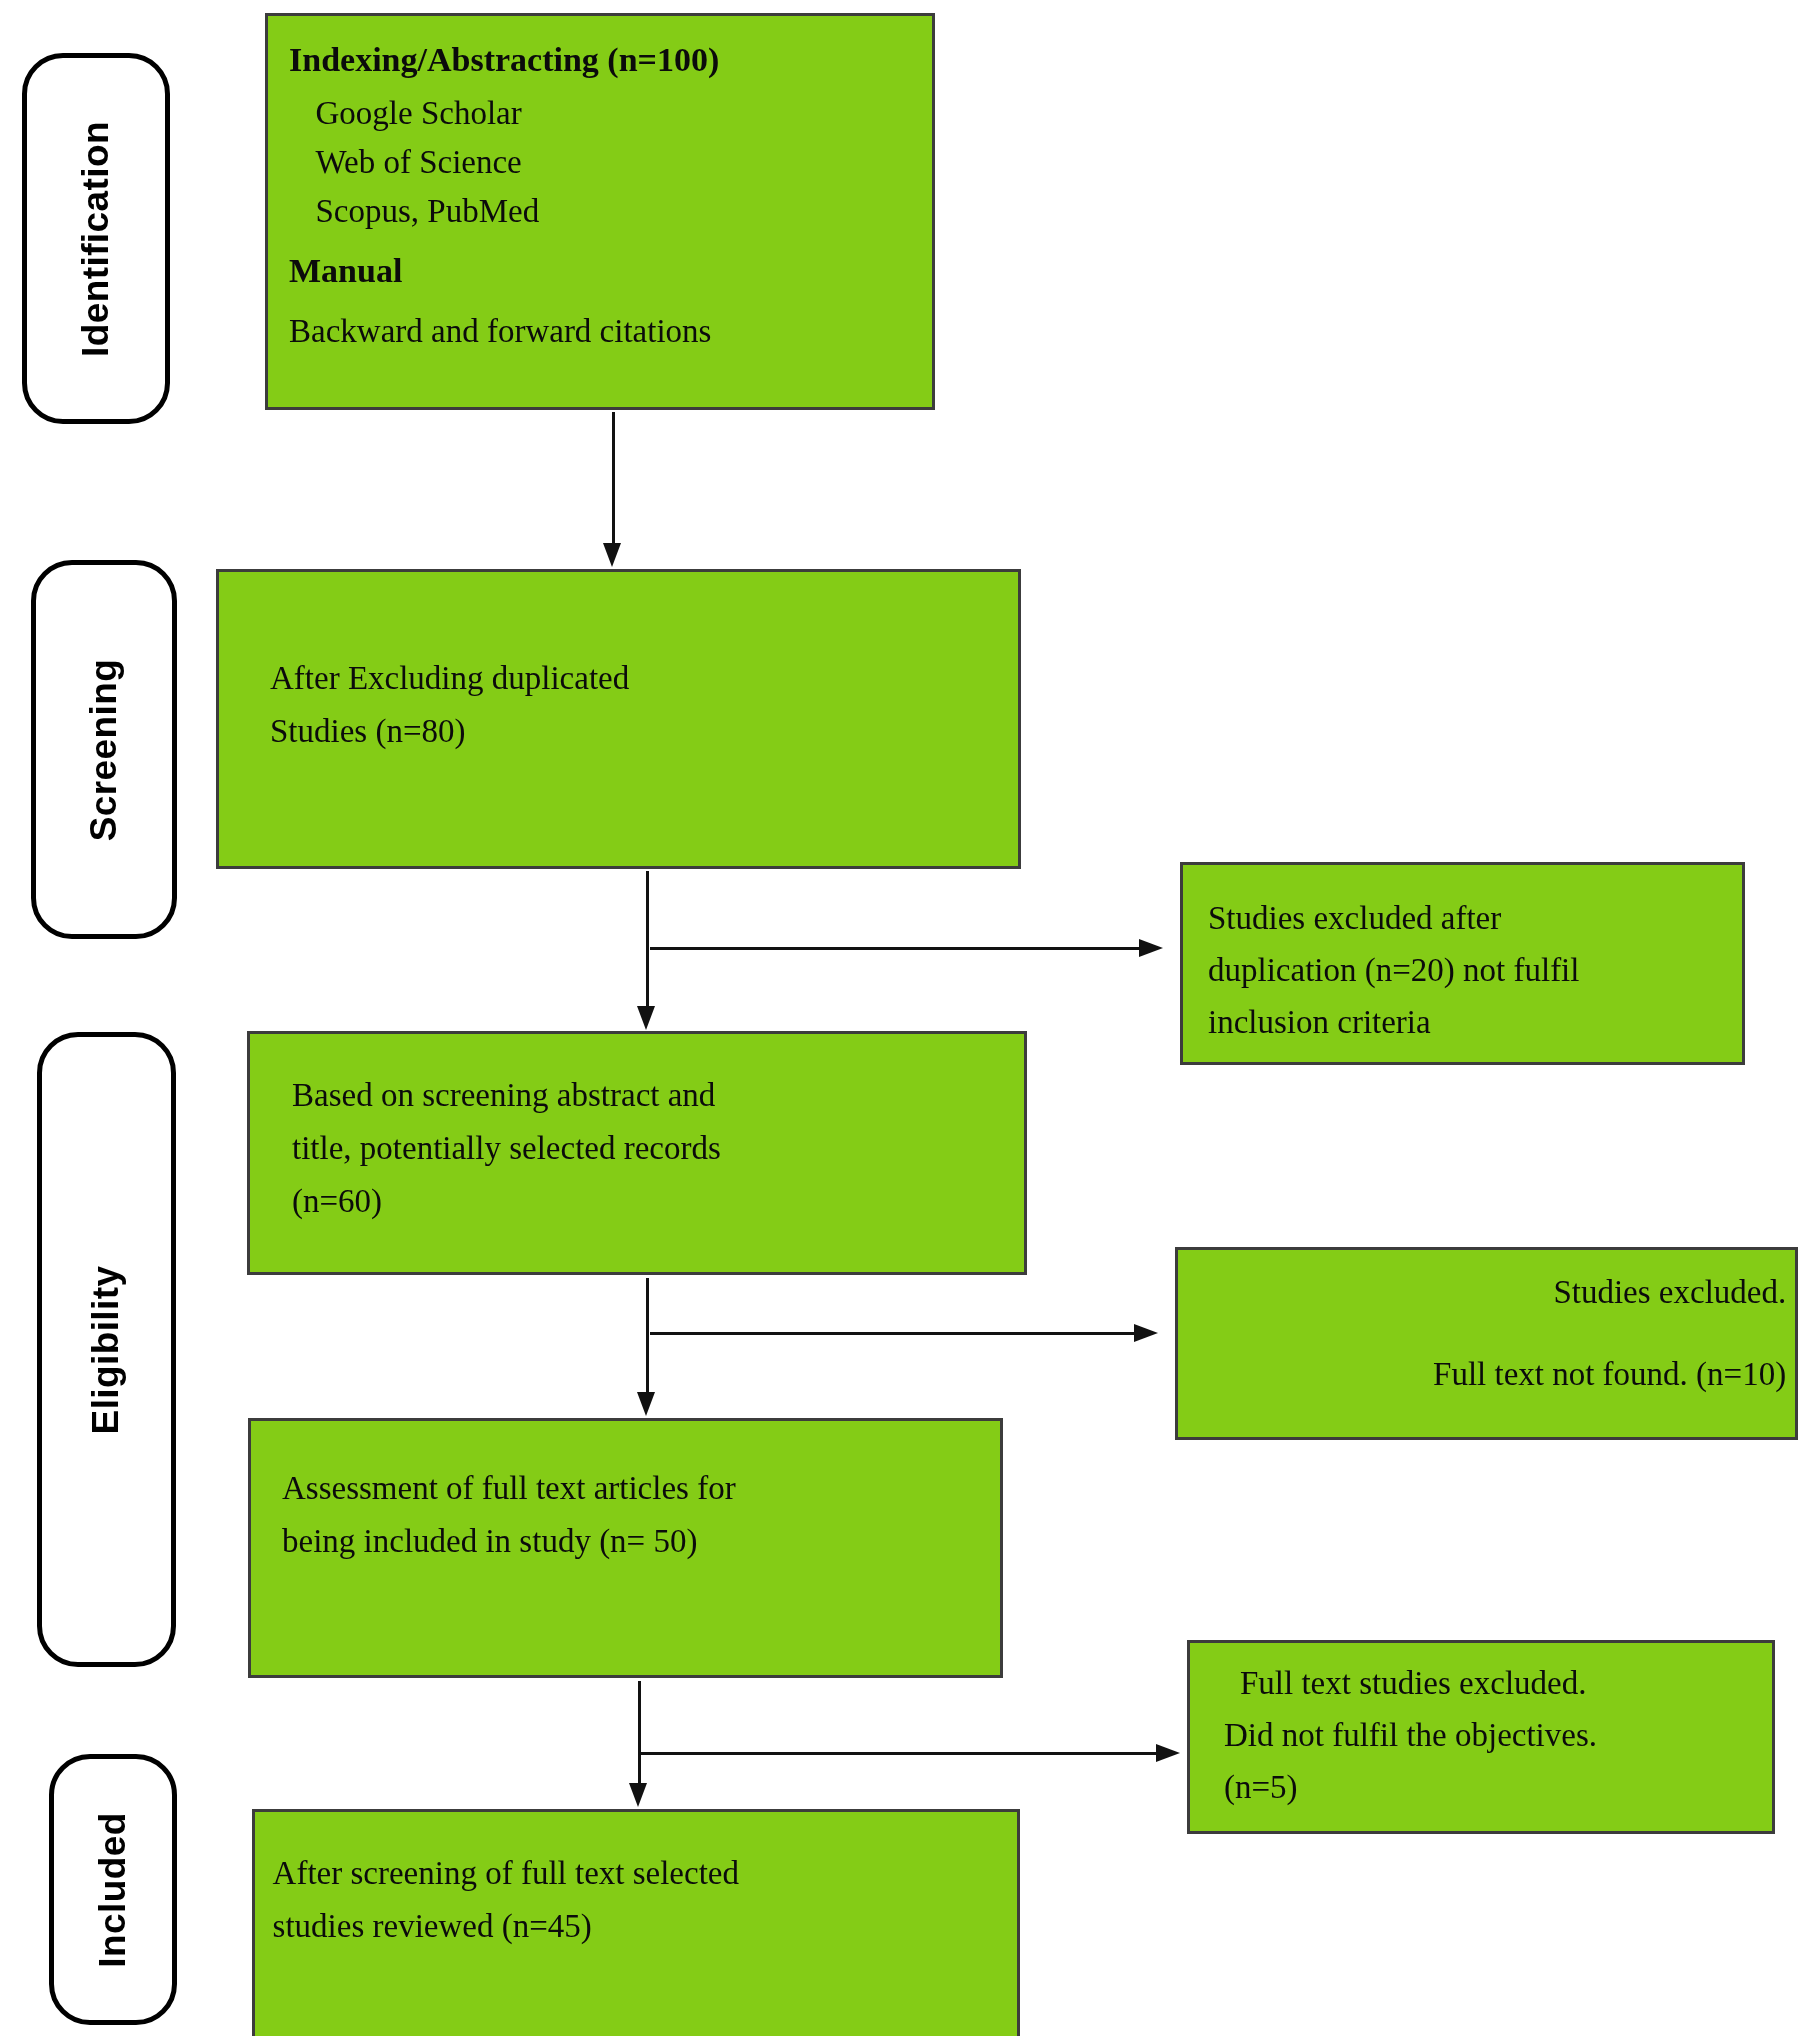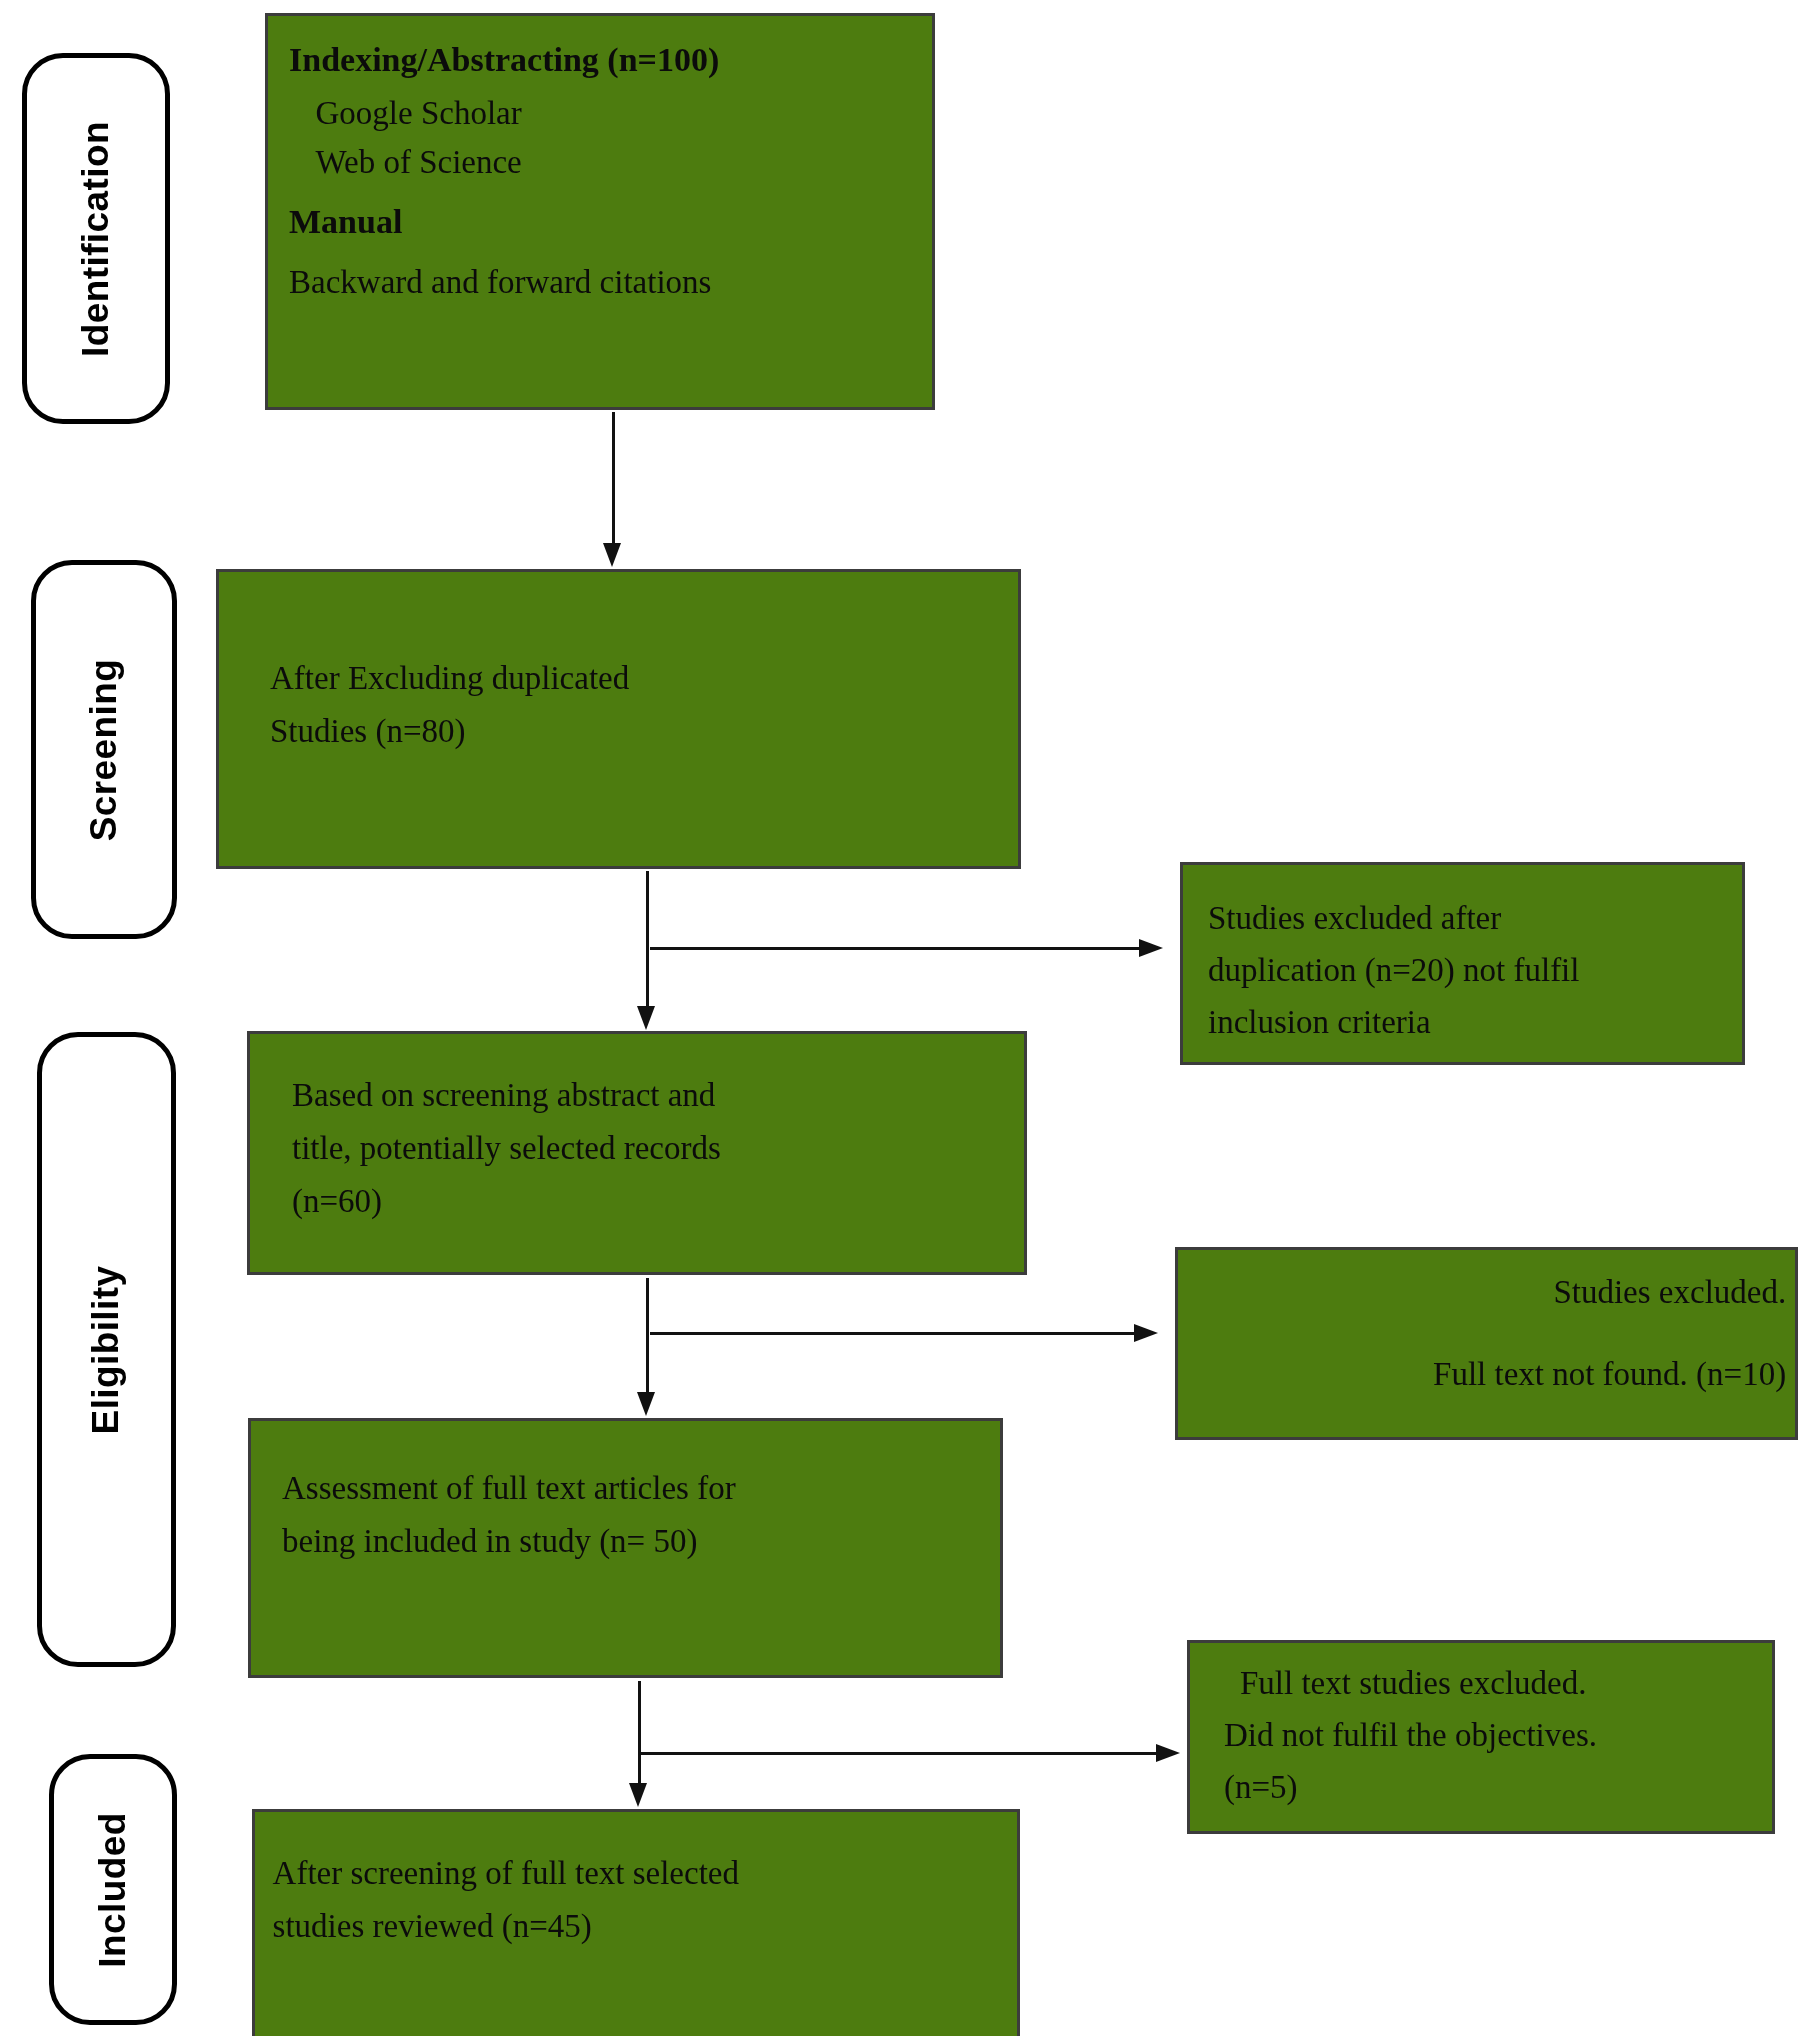--- a/index.html
+++ b/index.html
@@ -34,21 +34,21 @@
     letter-spacing:0.4px;
   }
   #stage-identification { left:22px;  top:53px;   width:148px; height:371px; }
   #stage-screening      { left:31px;  top:560px;  width:146px; height:379px; }
   #stage-eligibility    { left:37px;  top:1032px; width:139px; height:635px; }
   #stage-included       { left:49px;  top:1754px; width:128px; height:271px; }
 
   
   .box {
     position:absolute;
-    background:#4d7c0f;
+    background:#84cc16;
     border:3.5px solid #3c3c3c;
     box-sizing:border-box;
     font-size:33px;
     line-height:53px;
   }
   #box-indexing   { left:265px;  top:13.2px;   width:670px; height:397px; padding:23px 8.8px 0 21px; }
   #box-dedup      { left:216px;  top:569px;  width:805px; height:300px; padding:80px 8.8px 0 51px; }
   #box-screened   { left:247px;  top:1031px; width:780px; height:244px; padding:35px 8.8px 0 42px; }
   #box-assessment { left:248px;  top:1418px; width:755px; height:260px; padding:41px 8.8px 0 31px; }
   #box-included   { left:252px;  top:1809px; width:768px; height:240px; padding:35px 8.8px 0 17.6px; }
@@ -95,20 +95,21 @@
     <span class="stage-text">Eligibility</span>
   </div>
   <div class="stage" id="stage-included">
     <span class="stage-text">Included</span>
   </div>
 
   <div class="box" id="box-indexing">
     <div class="b1-title">Indexing/Abstracting (n=100)</div>
     <div class="b1-src">Google Scholar</div>
     <div class="b1-src">Web of Science</div>
+    <div class="b1-src">Scopus, PubMed</div>
     <div class="b1-manual">Manual</div>
     <div class="b1-cite">Backward and forward citations</div>
   </div>
 
   <div>
     <div class="vline" style="left:612px; top:412px; width:2.6px; height:131px;"></div>
     <div class="head-down" style="left:603px; top:543px;"></div>
   </div>
 
   <div class="box" id="box-dedup">

